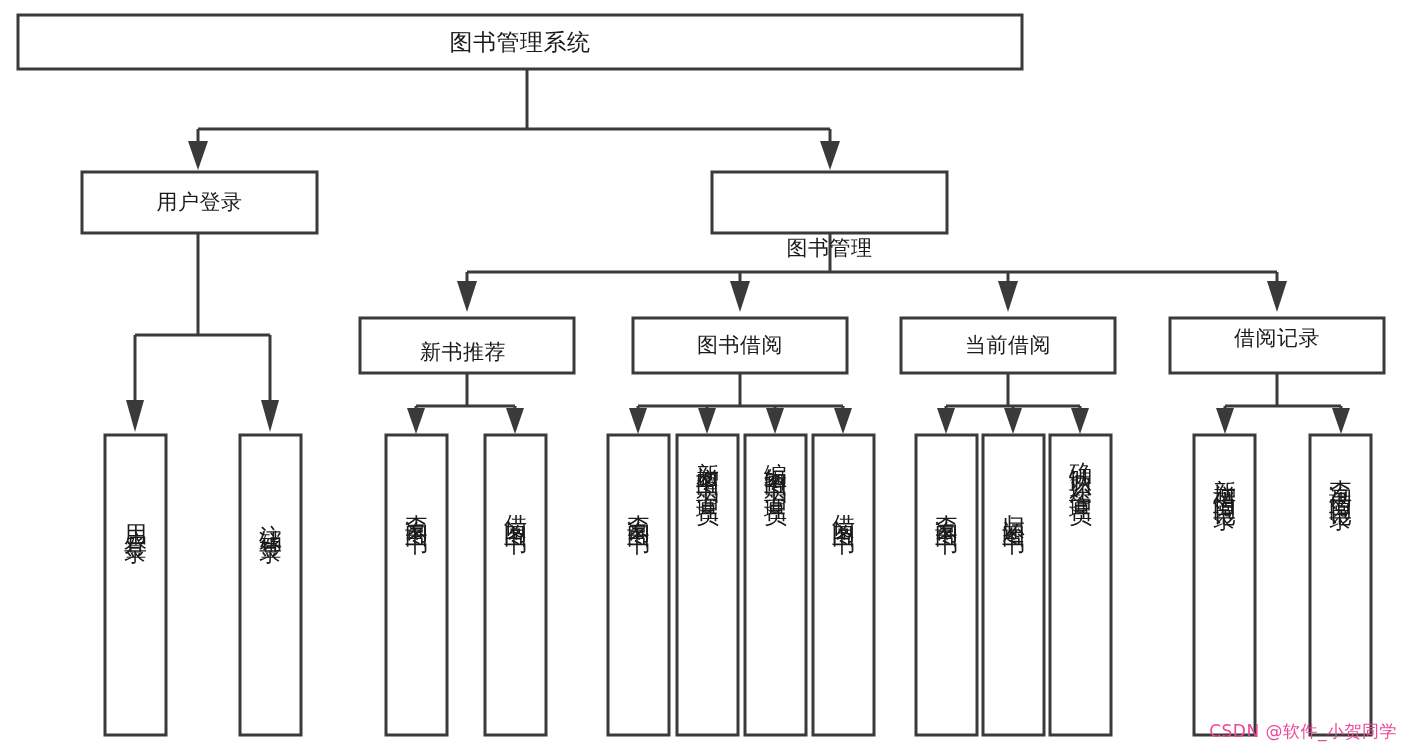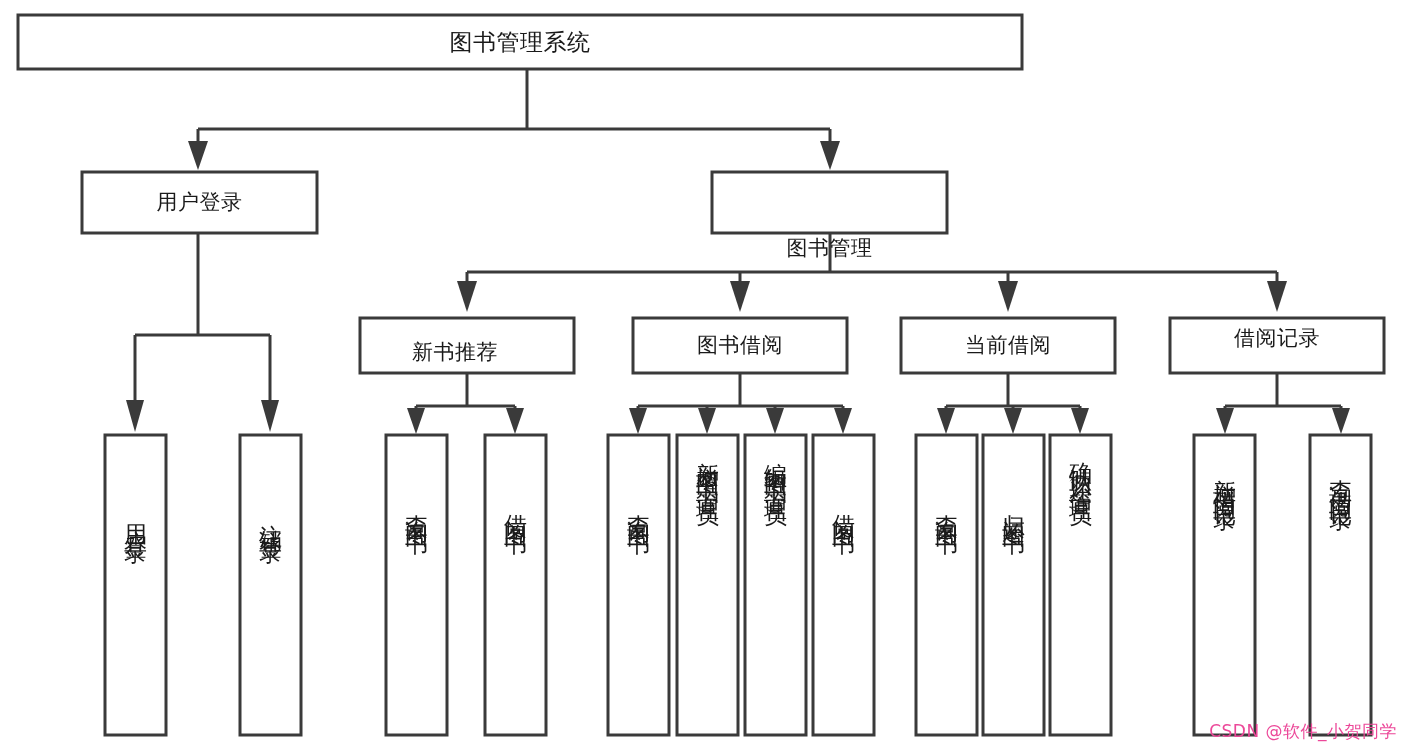--- a/index.html
+++ b/index.html
@@ -174,21 +174,21 @@
     <rect class="box-rect" x="1194" y="435" width="61" height="300"></rect>
     <rect class="box-rect" x="1310" y="435" width="61" height="300"></rect>
 
   </svg>
 
   <div class="node-label horiz big" style="left:18px; top:15px; width:1004px; height:54px;">图书管理系统</div>
 
   <div class="node-label horiz" style="left:82px; top:172px; width:235px; height:61px;">用户登录</div>
   <div class="node-label horiz" style="left:712px; top:172px; width:235px; height:61px;margin-top:46px;">图书管理</div>
 
-  <div class="node-label horiz" style="left:348px; top:318px; width:214px; height:69px;">新书推荐</div>
+  <div class="node-label horiz" style="left:356px; top:318px; width:214px; height:69px;">新书推荐</div>
   <div class="node-label horiz" style="left:901px; top:318px; width:214px; height:55px;">当前借阅</div>
   <div class="node-label horiz" style="left:633px; top:318px; width:214px; height:55px;">图书借阅</div>
   <div class="node-label horiz" style="left:1170px; top:318px; width:214px; height:40px;">借阅记录</div>
 
   <div class="node-label vert" style="left:105px; top:500px; width:61px; height:235px;">用户登录</div>
   <div class="node-label vert" style="left:240px; top:500px; width:61px; height:235px;">注销登录</div>
 
   <div class="node-label vert" style="left:386px; top:490px; width:61px; height:245px;">查询图书</div>
   <div class="node-label vert" style="left:485px; top:490px; width:61px; height:245px;">借阅图书</div>
 

